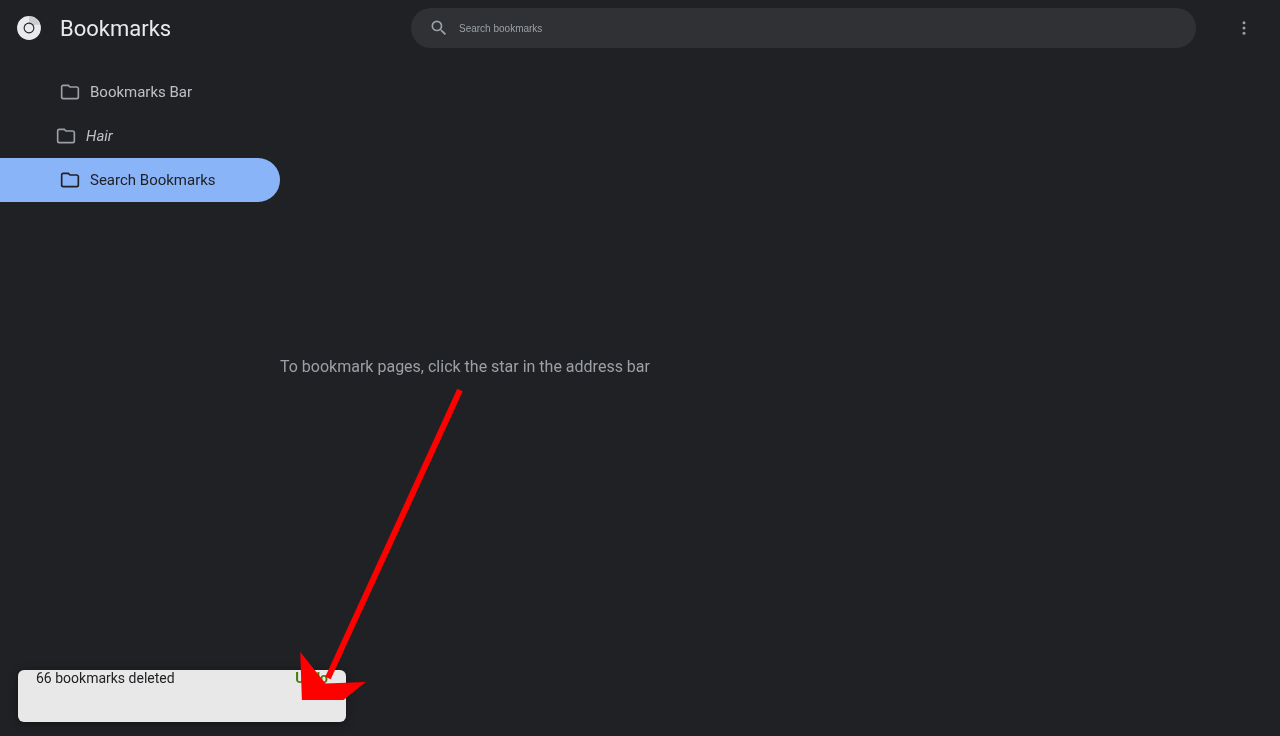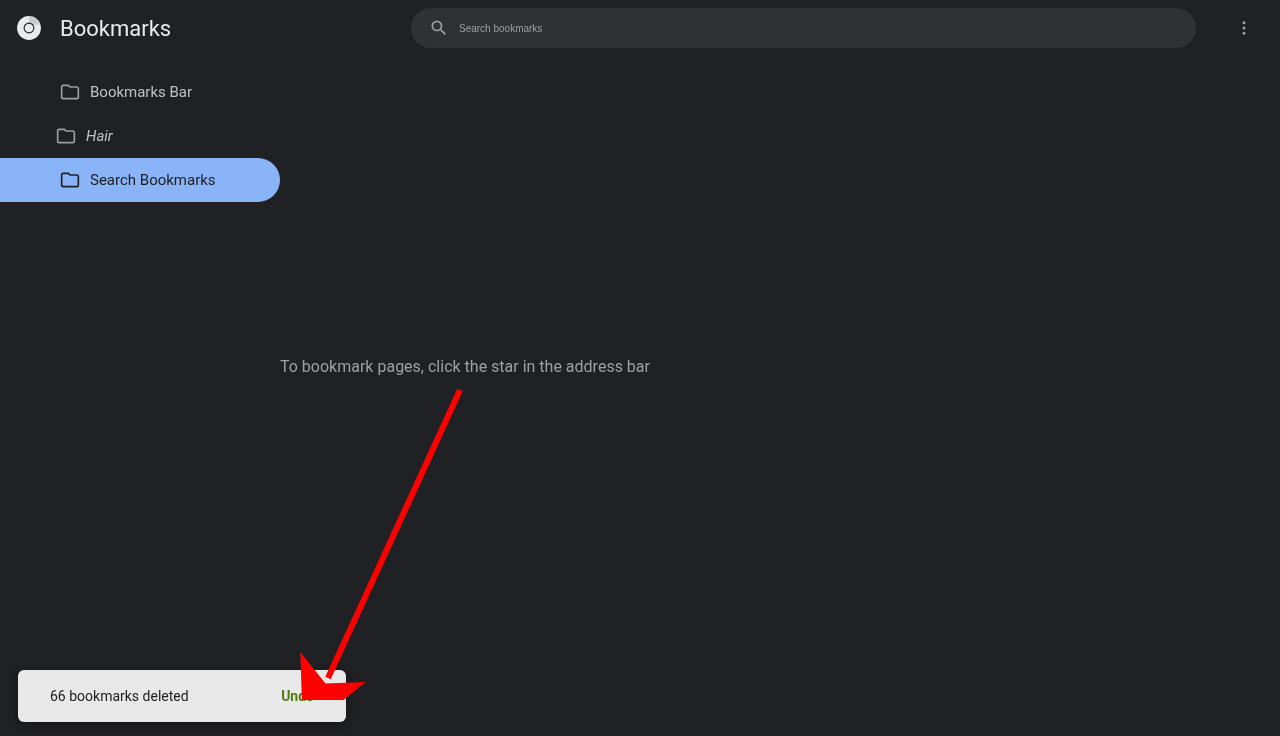--- a/index.html
+++ b/index.html
@@ -121,23 +121,23 @@
 
 .toast {
   position: absolute;
   left: 18px;
   bottom: 14px;
   width: 328px;
   height: 52px;
   background: #e8e8e8;
   border-radius: 6px;
   display: flex;
-  align-items: center;
+  align-items: flex-start;
   justify-content: space-between;
-  padding: 0 32px;
+  padding: 0 18px;
   box-shadow: 0 2px 10px rgba(0,0,0,0.4);
   color: #202124;
   font-size: 14px;
 }
 .toast-undo {
   color: #4d7c0f;
   font-weight: 700;
   cursor: pointer;
 }
 

